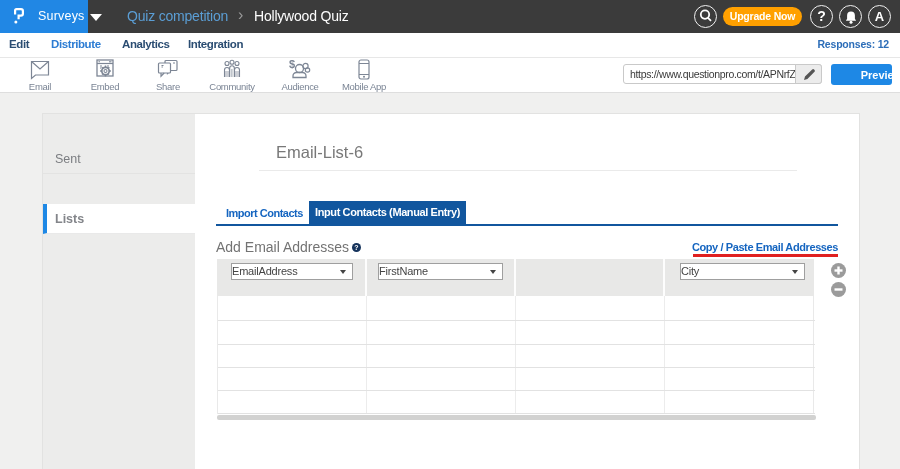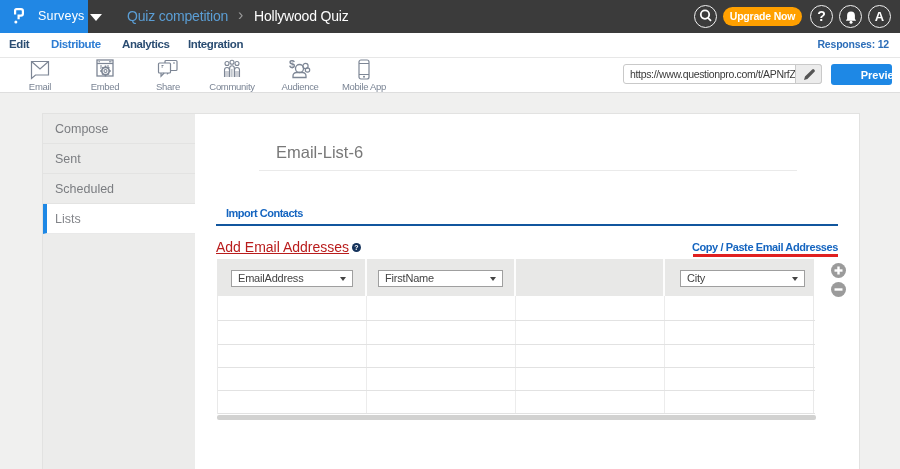--- a/index.html
+++ b/index.html
@@ -37,28 +37,28 @@
   .sidebar { position:absolute; left:0; top:0; width:152px; height:360px; background:#ececeb; }
   .sitem { position:absolute; left:0; width:152px; height:30px; line-height:30px; padding-left:12px; font-size:12.5px; color:#7b7d81; border-bottom:1px solid #e3e3e2; }
   .sitem.active { background:#fff; border-left:4px solid #1e88e5; padding-left:8px; color:#83858a; border-bottom:1px solid #e9e9e9;}
 
   
   .h1 { position:absolute; left:233px; top:29px; font-size:16.5px; color:#787878; }
   .hline { position:absolute; left:216px; top:56px; width:538px; height:1px; background:#eaeaea; }
   .tab1 { position:absolute; left:183px; top:93px; font-size:11px; font-weight:bold; letter-spacing:-0.5px; color:#1565c0; }
   .tab2 { position:absolute; left:266px; top:87px; width:157px; height:23px; background:#11569e; color:#fff; font-size:11px; font-weight:bold; letter-spacing:-0.4px; text-align:center; line-height:23px; }
   .tabline { position:absolute; left:173px; top:110px; width:622px; height:2px; background:#11569e; }
-  .addh { position:absolute; left:173px; top:125px; font-size:14px; color:#b91c1c;text-decoration:underline; }
+  .addh { position:absolute; left:173px; top:125px; font-size:14px; color:#737373; }
   .help { position:absolute; left:309px; top:129px; width:9px; height:9px; background:#16335c; border-radius:50%; color:#fff; font-size:7px; font-weight:bold; text-align:center; line-height:9px; }
   .copy { position:absolute; right:21px; top:127px; font-size:11px; font-weight:bold; letter-spacing:-0.4px; color:#1565c0; }
   .redline { position:absolute; right:21px; top:140px; width:145px; height:2.5px; background:#e02020; }
 
   .thead { position:absolute; left:174px; top:145px; width:597px; height:37px; background:#e8e8e7; }
   .vsep { position:absolute; top:0; width:2px; height:37px; background:#fdfdfd; }
-  .sel { position:absolute; top:11px; height:17px; background:#fff; border:1px solid #9f9f9f; font-size:11px; letter-spacing:-0.2px; color:#444; line-height:15px; padding-left:6px; }
+  .sel { position:absolute; top:4px; height:17px; background:#fff; border:1px solid #9f9f9f; font-size:11px; letter-spacing:-0.2px; color:#444; line-height:15px; }
   .sel .arr { position:absolute; right:6px; top:6px; width:0; height:0; border-left:3px solid transparent; border-right:3px solid transparent; border-top:4px solid #444; }
   .tbody { position:absolute; left:174px; top:182px; width:597px; height:118px; border-left:1px solid #e9e9e9; border-right:1px solid #e9e9e9; }
   .trow { position:absolute; left:0; width:597px; height:23px; border-bottom:1px solid #e2e2e2; }
   .vcol { position:absolute; top:0; width:1px; height:118px; background:#ececec; }
   .scroll { position:absolute; left:174px; top:301px; width:599px; height:5px; background:#d2d2d1; border-radius:2px; }
   .plus, .minus { position:absolute; left:788px; width:15px; height:15px; border-radius:50%; background:#9b9b9b; color:#fff; text-align:center; font-weight:bold; }
   .upload { position:absolute; left:723px; top:317px; width:72px; height:26px; background:#1e88e5; border-radius:3px; color:#fff; font-size:12px; font-weight:bold; letter-spacing:-0.3px; text-align:center; line-height:26px; }
 </style>
 </head>
 <body>
@@ -170,29 +170,28 @@
       <svg width="13" height="9" viewBox="0 0 13 9">
         <ellipse cx="6.5" cy="4.5" rx="6" ry="4" fill="#fff"></ellipse>
         <circle cx="6.5" cy="4.5" r="1.8" fill="#1e88e5"></circle>
       </svg>
       <span>Preview</span>
     </div>
 </div>
 
 <div class="card">
   <div class="sidebar">
-    <div class="sitem" style="top:0px;">Compose</div>
     <div class="sitem" style="top:30px;">Sent</div>
-    <div class="sitem" style="top:60px;">Scheduled</div>
-    <div class="sitem active" style="top:90px;">Lists</div>
+    <div class="sitem active" style="top:90px;font-weight:bold;">Lists</div>
   </div>
 
   <div class="h1">Email-List-6</div>
   <div class="hline"></div>
   <div class="tab1">Import Contacts</div>
+  <div class="tab2">Input Contacts (Manual Entry)</div>
   <div class="tabline"></div>
   <div class="addh">Add Email Addresses</div>
   <div class="help">?</div>
   <div class="copy">Copy / Paste Email Addresses</div>
   <div class="redline"></div>
 
   <div class="thead">
     <div class="vsep" style="left:148px;"></div>
     <div class="vsep" style="left:297px;"></div>
     <div class="vsep" style="left:446px;"></div>

